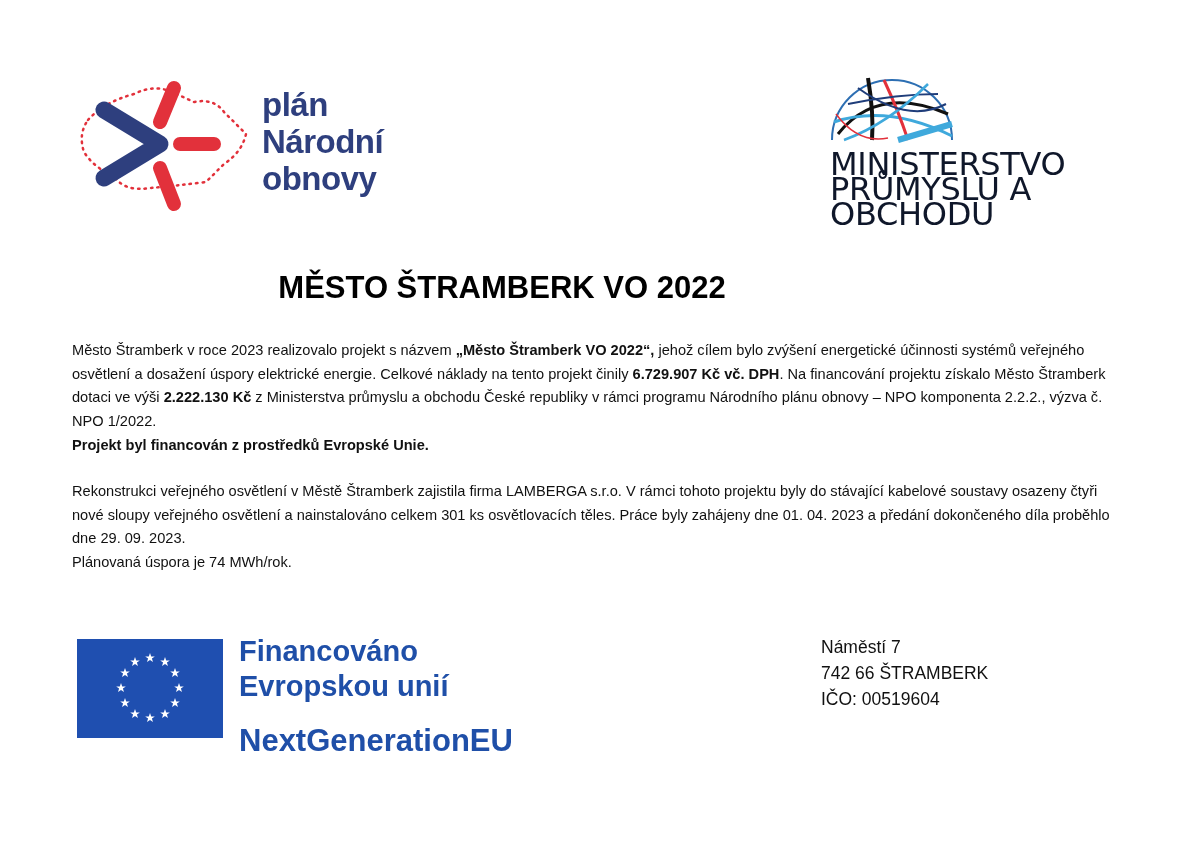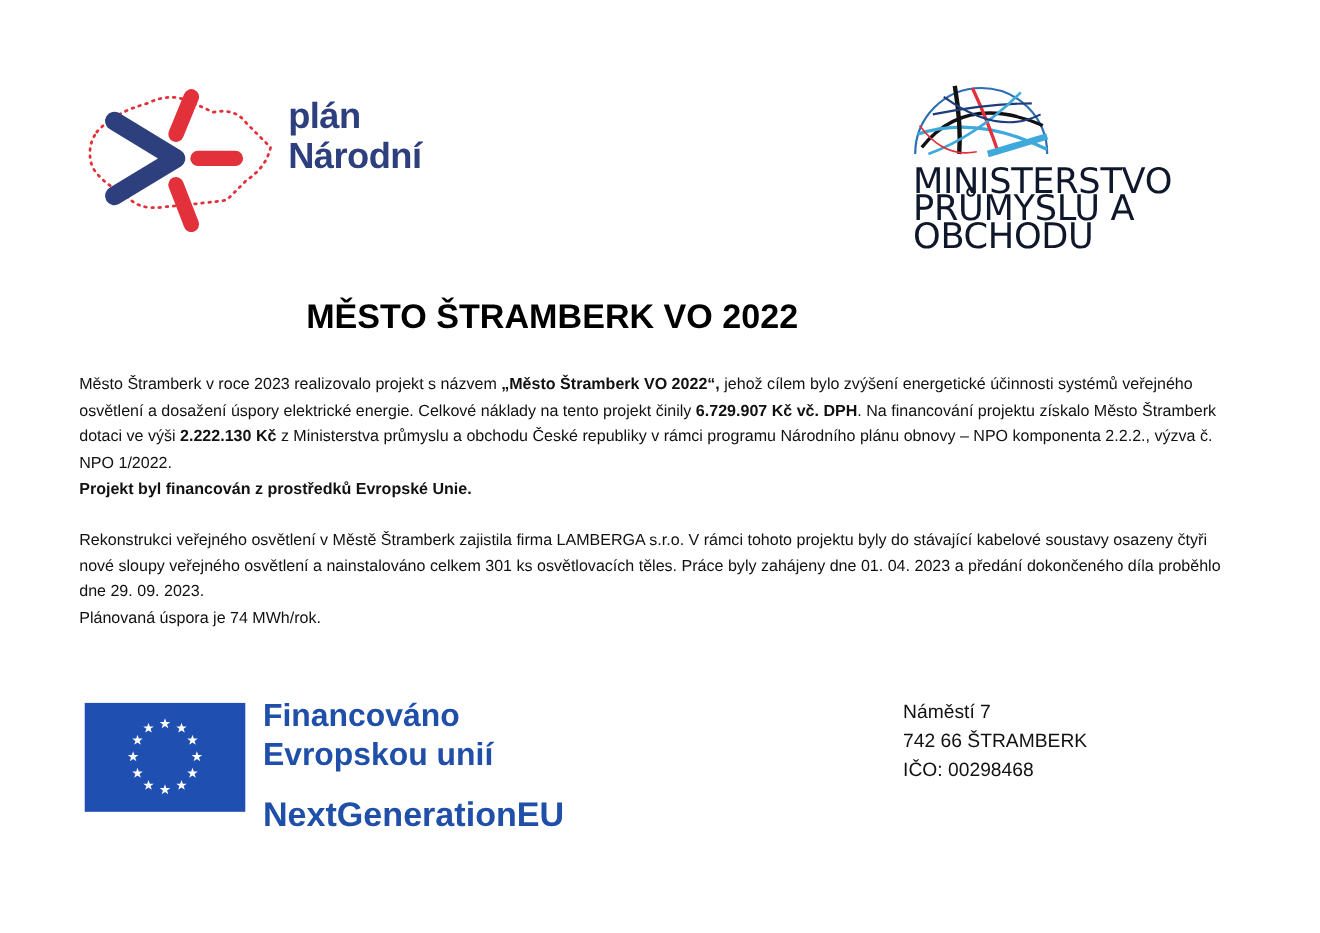--- a/index.html
+++ b/index.html
@@ -45,20 +45,21 @@
   <svg width="180" height="145" viewBox="0 0 180 145">
     <path d="M14,48 Q30,30 60,22 Q80,12 98,20 L120,30 Q140,26 150,40 L172,62 Q168,80 150,92 L132,110 Q100,114 76,116 Q50,120 40,104 Q20,96 10,80 Q4,62 14,48 Z" fill="none" stroke="#e2313b" stroke-width="2.5" stroke-dasharray="1.5 5" stroke-linecap="round"></path>
     <path d="M30,38 L86,72 L30,106" fill="none" stroke="#2e3f7e" stroke-width="17" stroke-linecap="round" stroke-linejoin="round"></path>
     <line x1="100" y1="16" x2="86" y2="50" stroke="#e2313b" stroke-width="14" stroke-linecap="round"></line>
     <line x1="106" y1="72" x2="140" y2="72" stroke="#e2313b" stroke-width="14" stroke-linecap="round"></line>
     <line x1="86" y1="96" x2="100" y2="132" stroke="#e2313b" stroke-width="14" stroke-linecap="round"></line>
   </svg>
   <div class="npo-text">
     <div>plán</div>
     <div>Národní</div>
+    <div>obnovy</div>
   </div>
 </div>
 
 <div id="mpo-logo" class="abs">
   <svg width="130" height="70" viewBox="0 0 130 70" style="position:absolute;left:2px;top:0;">
     <path d="M4,66 A60,60 0 0 1 124,66" fill="none" stroke="#2d6fb3" stroke-width="2"></path>
     <path d="M10,60 Q50,10 120,40" fill="none" stroke="#111" stroke-width="3"></path>
     <path d="M6,48 Q60,30 124,62" fill="none" stroke="#3fa9dc" stroke-width="3"></path>
     <path d="M40,4 Q46,40 44,66" fill="none" stroke="#111" stroke-width="4"></path>
     <path d="M56,6 Q70,36 80,66" fill="none" stroke="#e2313b" stroke-width="3"></path>
@@ -108,14 +109,14 @@
 </div>
 <div class="eu-text">
   <div class="eu-bold">Financováno</div>
   <div class="eu-bold">Evropskou unií</div>
   <div class="eu-ngeu">NextGenerationEU</div>
 </div>
 
 <div id="address" class="abs">
   <div>Náměstí 7</div>
   <div>742 66 ŠTRAMBERK</div>
-  <div>IČO:  00298468</div>
+  <div>IČO:  00519604</div>
 </div>
 
 </body></html>

